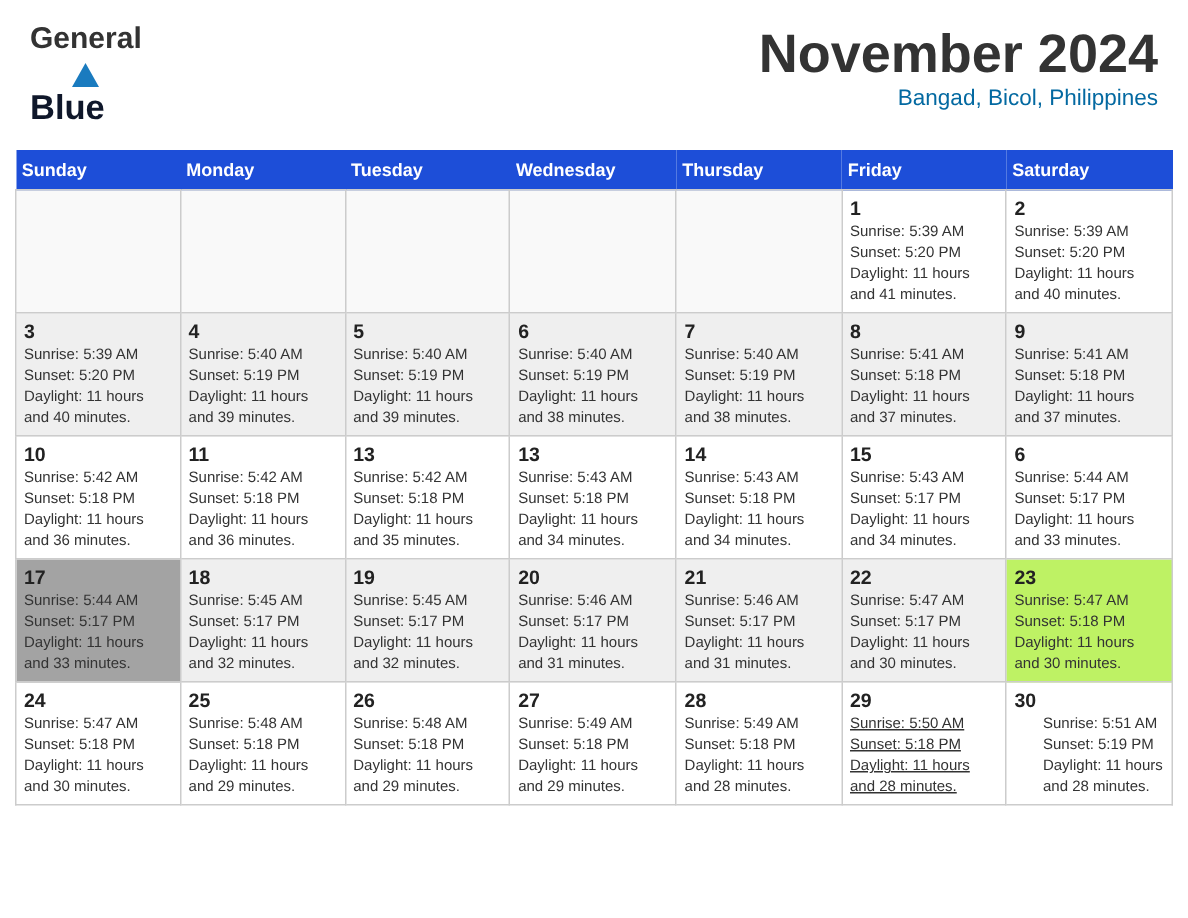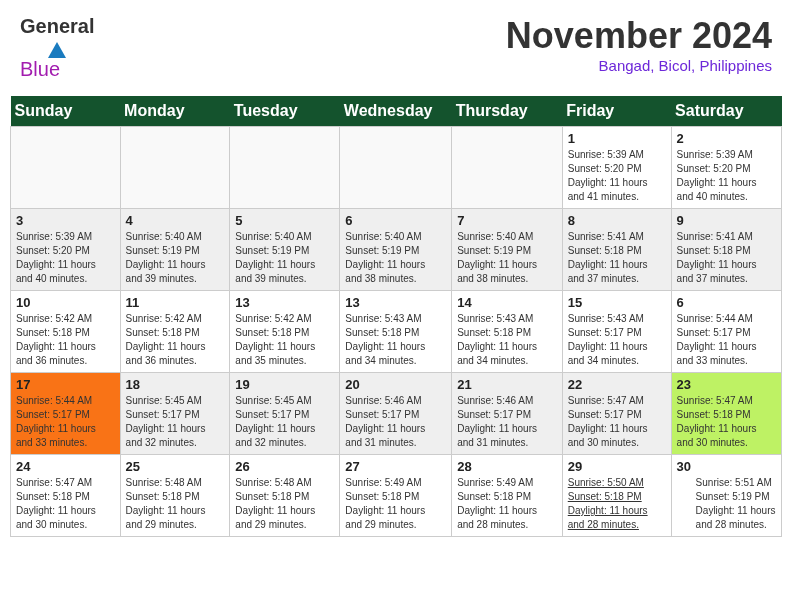--- a/index.html
+++ b/index.html
@@ -25,33 +25,33 @@
     .title-section {
       text-align: right;
     }
     .month-title {
       font-size: 36px;
       font-weight: bold;
       color: #333;
     }
     .location {
       font-size: 15px;
-      color: #6d28d9;
+      color: #0369a1;
     }
     table {
       width: 100%;
       border-collapse: collapse;
       font-size: 11px;
     }
     th {
-      background: #14532d;
+      background: #1d4ed8;
       color: white;
       padding: 6px 4px;
       text-align: left;
-      font-size: 16px;
+      font-size: 12px;
       font-weight: bold;
     }
     td {
       border: 1px solid #ccc;
       vertical-align: top;
       padding: 4px 5px;
       height: 80px;
       width: 113px;
     }
     td.empty {
@@ -77,21 +77,21 @@
 <body>
 
 <div class="header">
   <div class="logo">
     <div style="display:flex; align-items:center; gap:2px;flex-direction:column;">
       <span style="font-size:20px; font-weight:bold; color:#333;">General</span>
       <svg width="22" height="22" viewBox="0 0 22 22">
         <polygon points="11,2 20,18 2,18" fill="#1a7bbf"></polygon>
       </svg>
     </div>
-    <span style="font-size:20px; font-weight:normal; color:#a21caf; margin-top:-4px;">Blue</span>
+    <span style="font-size:23px; font-weight:bold; color:#0f172a; margin-top:-4px;">Blue</span>
   </div>
   <div class="title-section">
     <div class="month-title">November 2024</div>
     <div class="location">Bangad, Bicol, Philippines</div>
   </div>
 </div>
 
 <table>
   <thead>
     <tr>
@@ -222,21 +222,21 @@
         </td>
         <td>
           <span class="day-num">6</span>
           <div class="day-info" style="white-space: pre-line;">Sunrise: 5:44 AM
 Sunset: 5:17 PM
 Daylight: 11 hours
 and 33 minutes.</div>
         </td>
       </tr>
       <tr>
-        <td style="background: #f97316;">
+        <td style="background: #a3a3a3;">
           <span class="day-num">17</span>
           <div class="day-info" style="white-space: pre-line;">Sunrise: 5:44 AM
 Sunset: 5:17 PM
 Daylight: 11 hours
 and 33 minutes.</div>
         </td>
         <td style="background: rgb(239, 239, 239);">
           <span class="day-num">18</span>
           <div class="day-info" style="white-space: pre-line;">Sunrise: 5:45 AM
 Sunset: 5:17 PM

